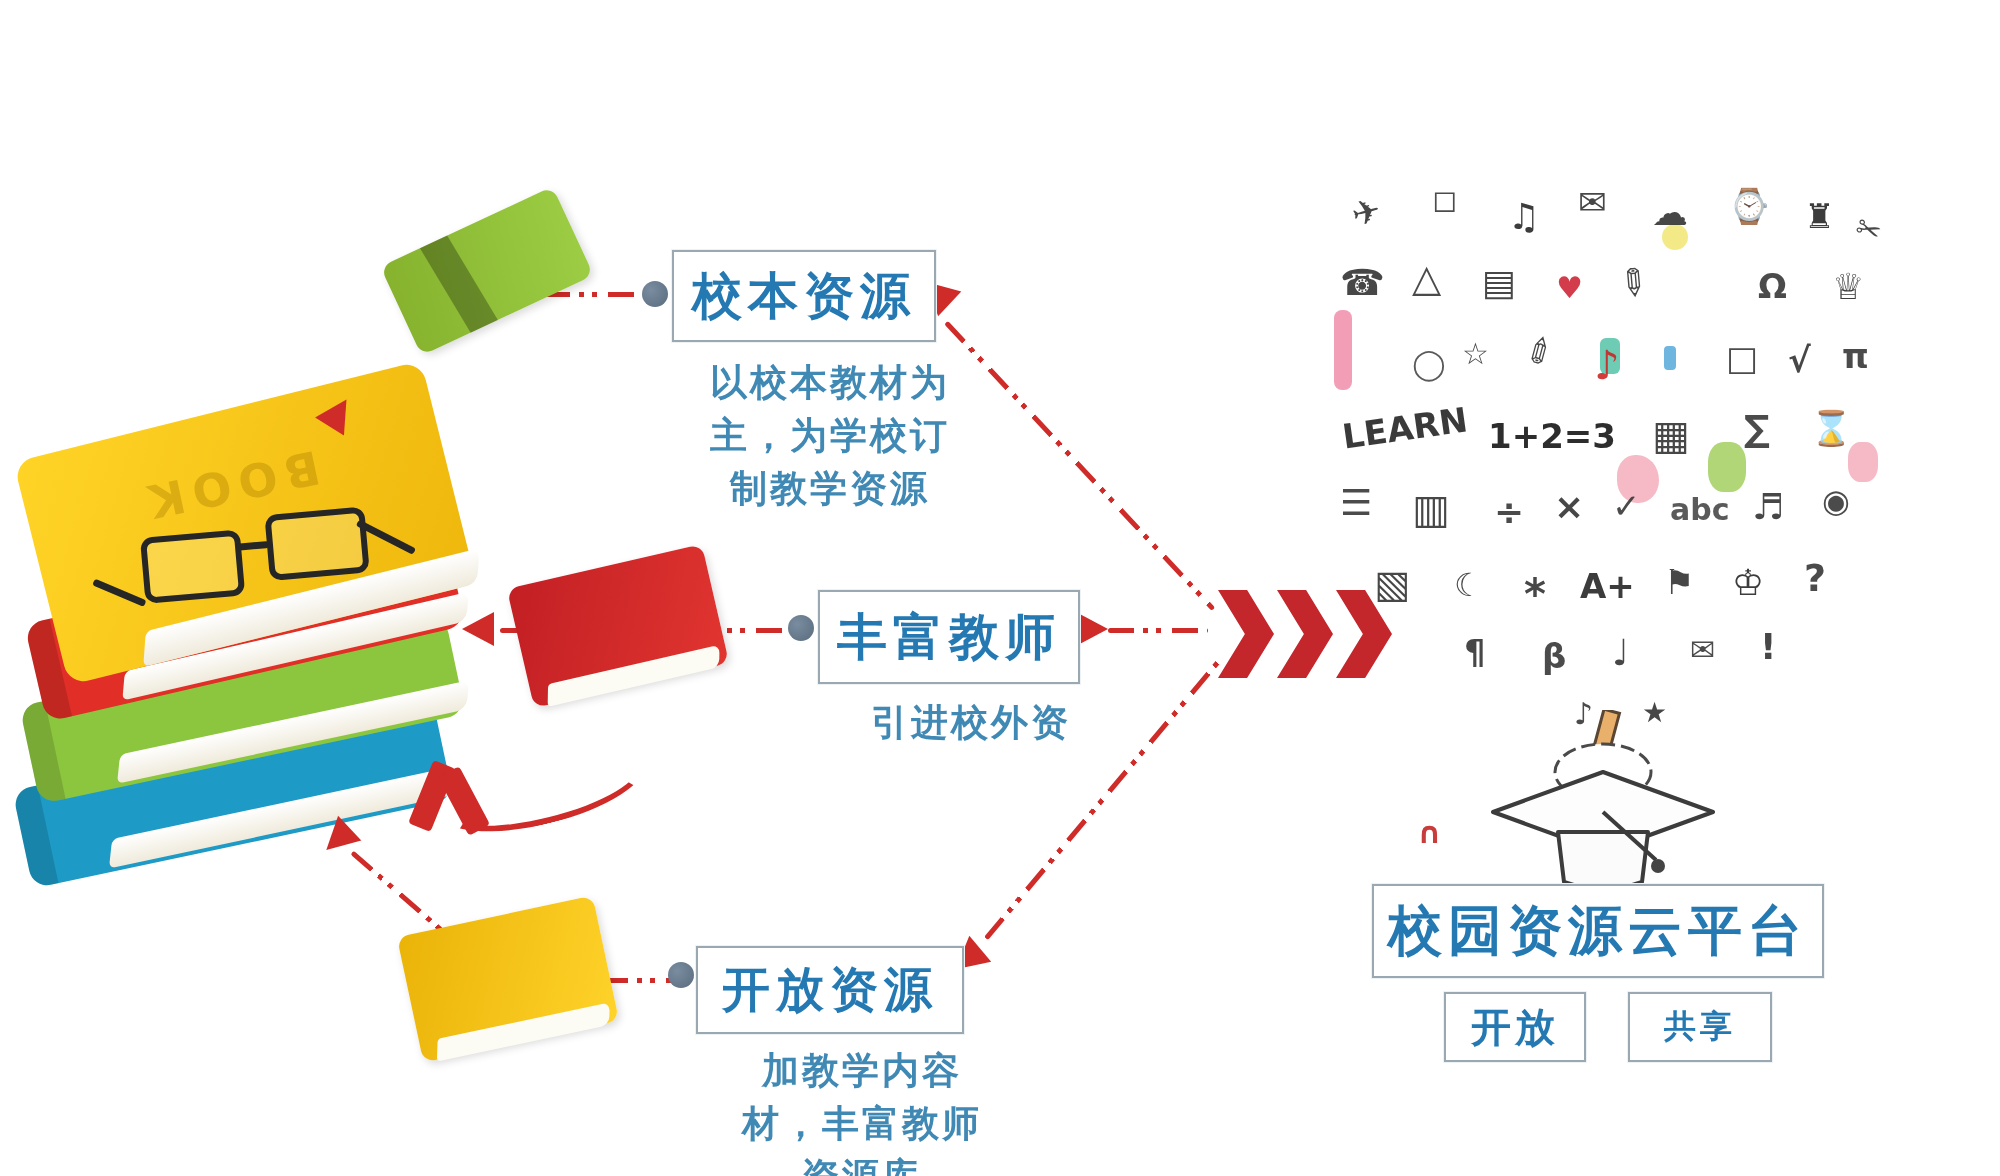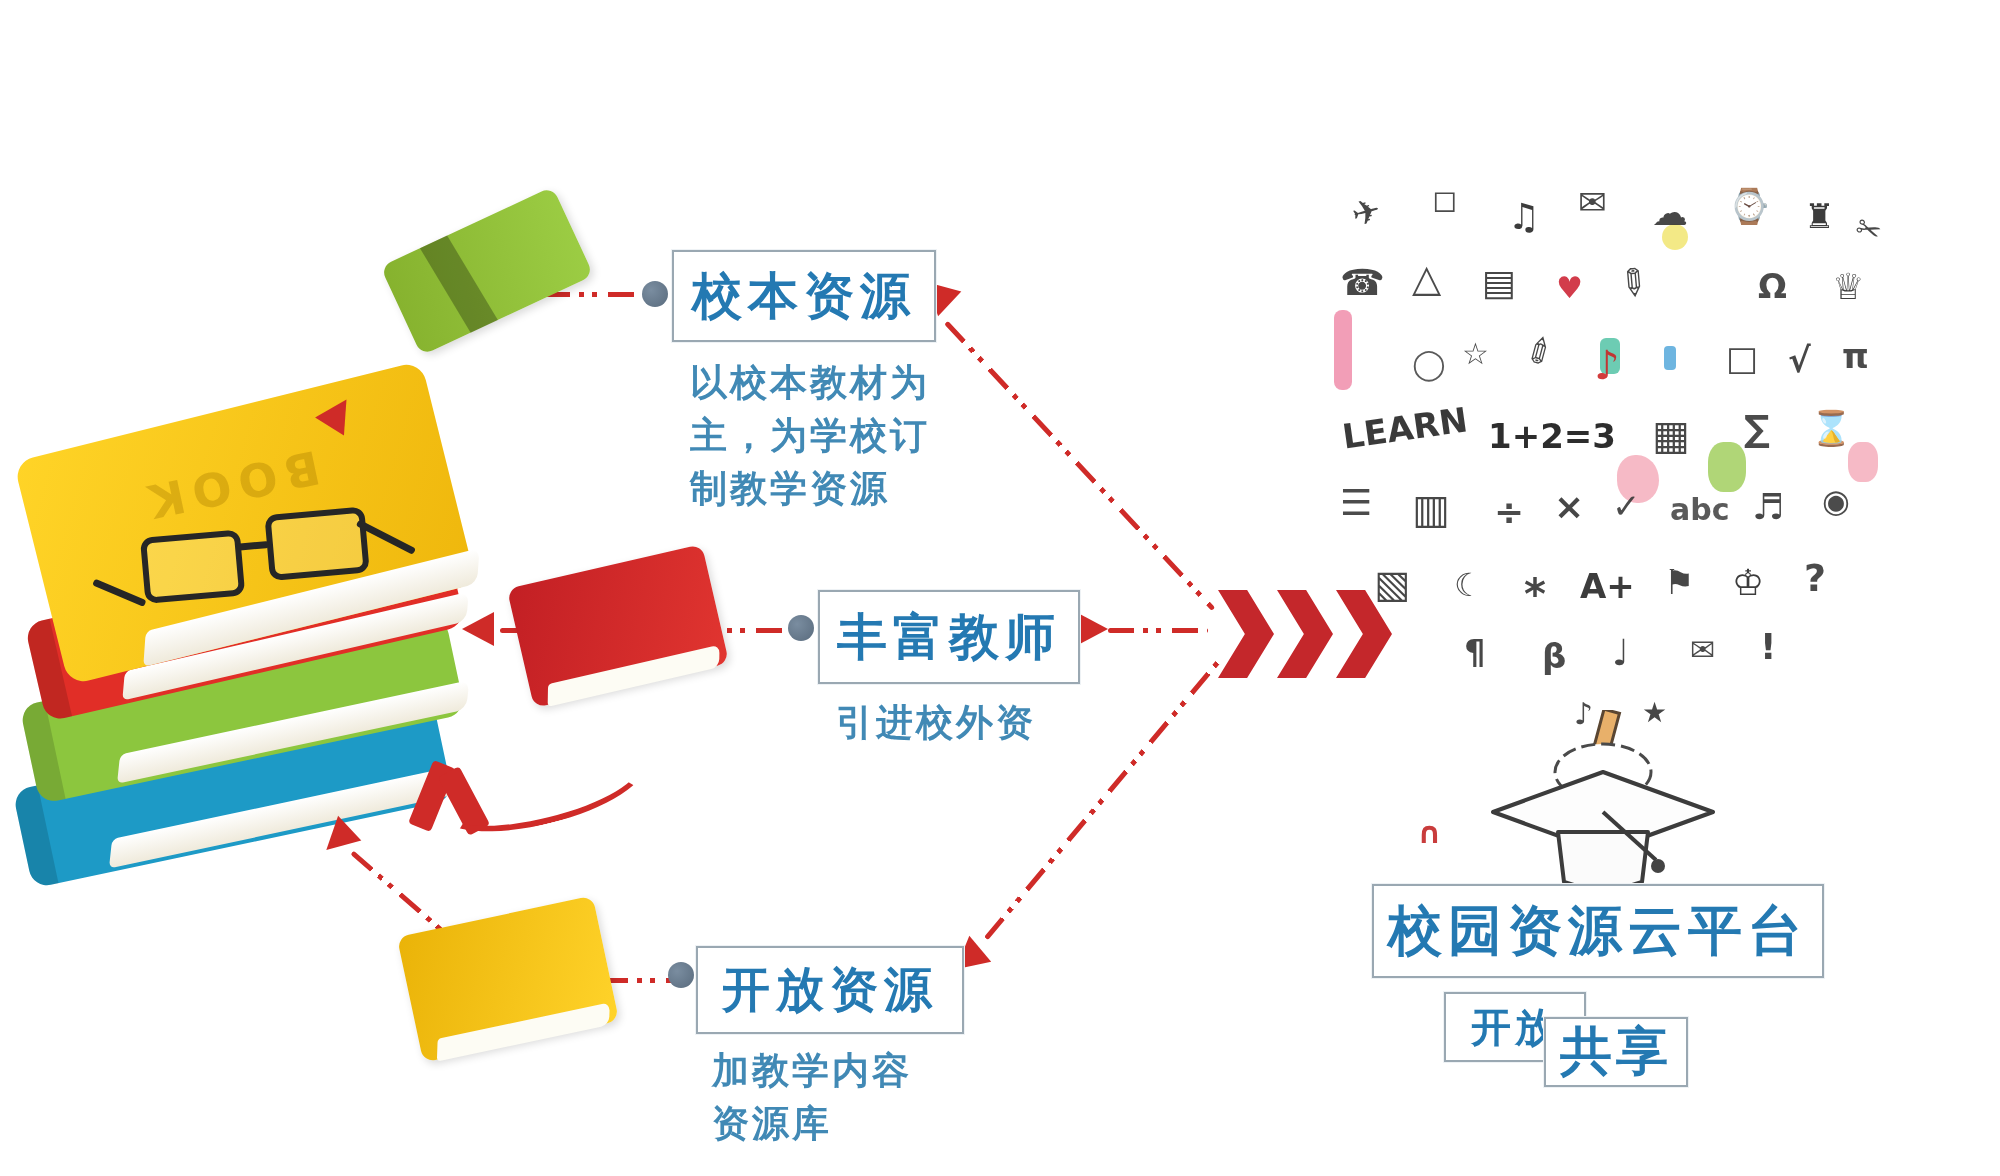--- a/index.html
+++ b/index.html
@@ -17,21 +17,21 @@
        border-left:32px solid var(--red,#cf2b28);}
   .ndot{position:absolute;width:26px;height:26px;border-radius:50%;z-index:3;
         background:radial-gradient(circle at 35% 35%,#7a8da0,var(--dot_gray,#596b7d));}
 
   
   .lbox{position:absolute;display:flex;align-items:center;justify-content:center;z-index:3;
         background:#fff;border:2px solid #9aa8b2;box-shadow:0 0 0 1px #eef2f5;
         color:var(--blue,#2479b2);font-weight:bold;letter-spacing:6px;}
   .desc{position:absolute;color:var(--desc_blue,#4189b5);font-weight:bold;z-index:3;
         font-size:37px;line-height:53px;letter-spacing:3px;}
-  .desc span{display:block;}
+  .desc span{display:block;text-align:center;}
 
   
   .book{position:absolute;z-index:2;}
   .book .pages{position:absolute;right:-6px;bottom:4px;width:82%;height:28px;
         background:linear-gradient(#ffffff,#efeadb);border-radius:6px 10px 10px 6px;
         transform:skewX(-18deg);}
   .book .spine{position:absolute;left:0;top:0;width:26px;height:100%;
         background:rgba(0,0,0,.14);border-radius:18px 0 0 18px;}
 
   .sbook{position:absolute;z-index:2;border-radius:12px;box-shadow:2px 4px 8px rgba(0,0,0,.15);}
@@ -145,20 +145,21 @@
   </div>
   <div class="desc" style="left:836px;top:696px;width:270px;">
     <span>引进校外资</span>
   </div>
 
   <div class="lbox" style="left:696px;top:946px;width:264px;height:84px;font-size:48px;">
     <span>开放资源</span>
   </div>
   <div class="desc" style="left:712px;top:1044px;width:300px;">
     <span>加教学内容</span>
+    <span>材，丰富教师</span>
     <span>资源库</span>
   </div>
 
   <div id="doodle" style="position:absolute;left:1312px;top:150px;width:580px;height:650px;z-index:1;">
       <div class="blob" style="left: 305px; top: 305px; width: 42px; height: 48px; background: rgb(244, 169, 184); border-radius: 45% 55% 50% 50%;"></div>
       <div class="blob" style="left: 396px; top: 292px; width: 38px; height: 50px; background: rgb(156, 204, 85); border-radius: 40%;"></div>
       <div class="blob" style="left: 350px; top: 74px; width: 26px; height: 26px; background: rgb(240, 228, 104); border-radius: 50%;"></div>
       <div class="blob" style="left: 288px; top: 188px; width: 20px; height: 36px; background: rgb(73, 191, 160); border-radius: 6px;"></div>
       <div class="blob" style="left: 352px; top: 196px; width: 12px; height: 24px; background: rgb(74, 163, 216); border-radius: 4px;"></div>
       <div class="blob" style="left: 22px; top: 160px; width: 18px; height: 80px; background: rgb(239, 134, 165); border-radius: 8px;"></div>
@@ -228,17 +229,17 @@
       <circle cx="170" cy="156" r="7" fill="#444444"></circle>
     </svg>
   </div>
 
   <div class="lbox" style="left:1444px;top:992px;width:138px;height:66px;font-size:40px;letter-spacing:4px;">
     <span>开放</span>
   </div>
   <div class="lbox" style="left:1372px;top:884px;width:448px;height:90px;font-size:54px;">
     <span>校园资源云平台</span>
   </div>
-  <div class="lbox" style="left:1544px;top:992px;width:140px;height:66px;font-size:52px;letter-spacing:4px;margin-top:25px;">
+  <div class="lbox" style="left:1628px;top:992px;width:140px;height:66px;font-size:32px;letter-spacing:4px;">
     <span>共享</span>
   </div>
 
 </div>
 
 </body></html>

